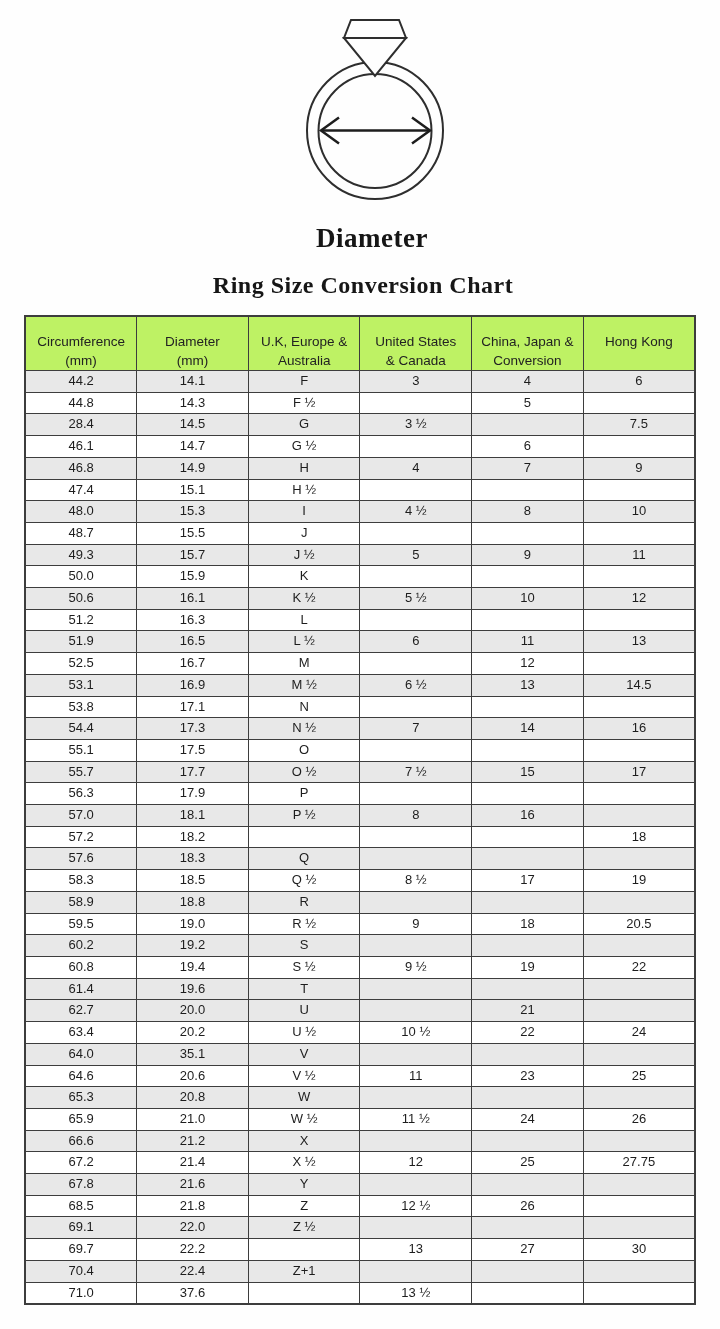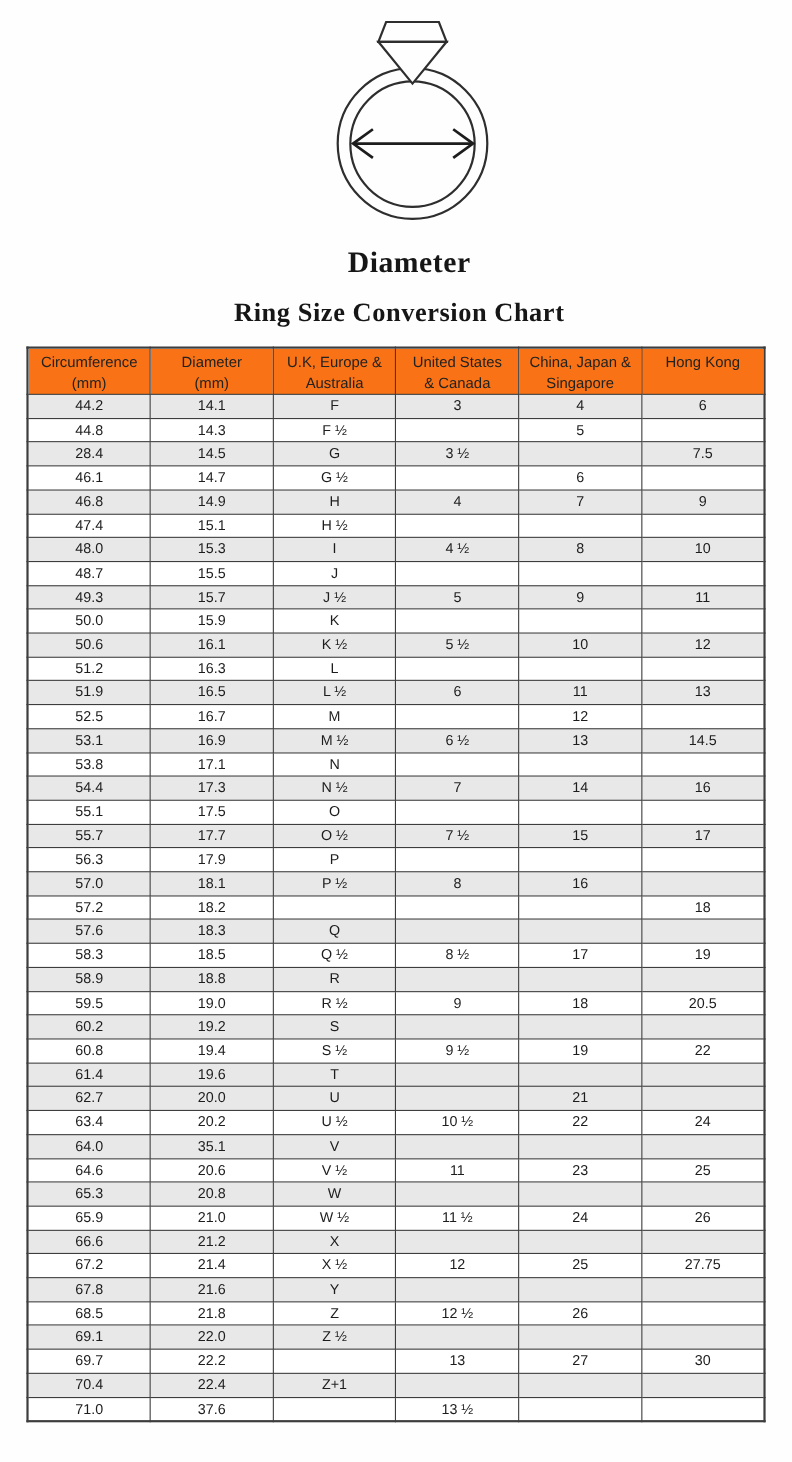--- a/index.html
+++ b/index.html
@@ -53,25 +53,25 @@
   }
   table.chart th, table.chart td {
     border: 1px solid var(--grid, #3d3d3d);
     text-align: center;
     overflow: hidden;
     white-space: nowrap;
   }
   table.chart th {
     height: 41px;
     vertical-align: top;
-    padding: 3px 0 0 0;
+    padding: 15px 0 0 0;
     font-weight: 400;
     font-size: 13.5px;
     line-height: 19px;
-    background: #f97316;
+    background: #bef264;
     color: #222;
   }
   table.chart th span { display: block; }
   table.chart td {
     height: 20.7px;
     padding: 0;
     font-size: 13px;
     line-height: 20.7px;
     background: #ffffff;
     color: #1d1d1d;
@@ -114,21 +114,21 @@
         <th>
           <span>U.K, Europe &amp;</span>
           <span>Australia</span>
         </th>
         <th>
           <span>United States</span>
           <span>&amp; Canada</span>
         </th>
         <th>
           <span>China, Japan &amp;</span>
-          <span>Singapore</span>
+          <span>Conversion</span>
         </th>
         <th>
           <span>Hong Kong</span>
           <span></span>
         </th>
       </tr>
     </thead>
     <tbody>
         <tr class="shaded">
           <td>44.2</td>

